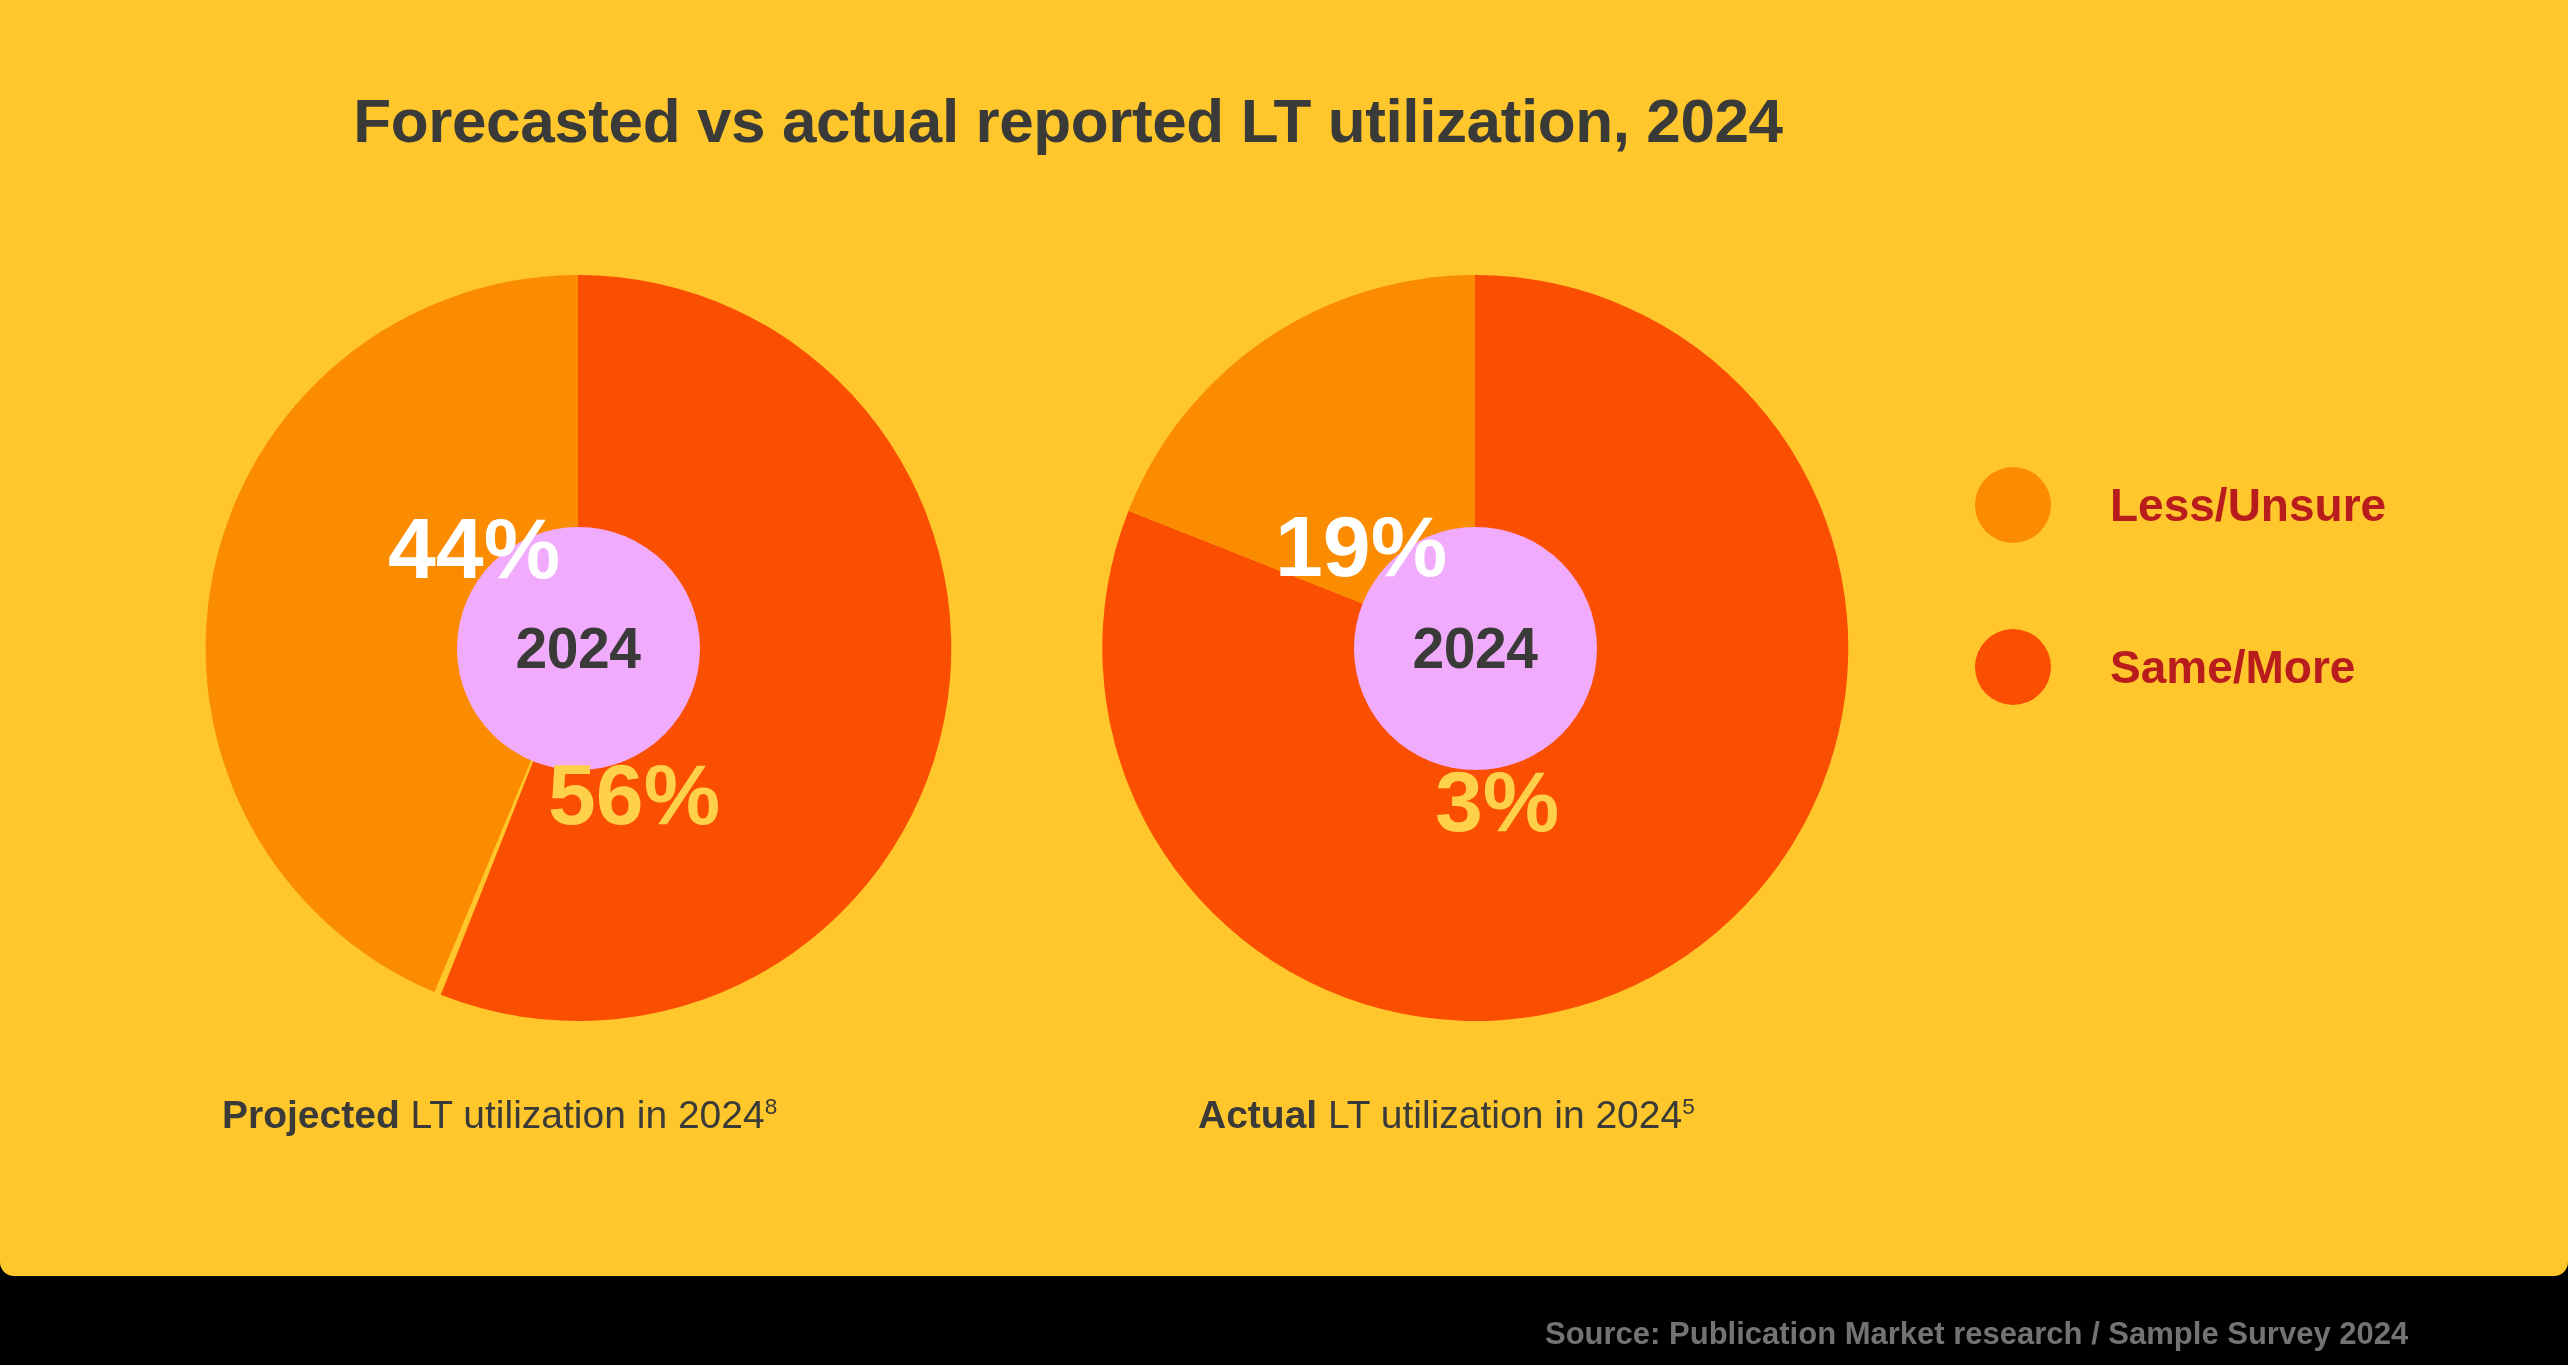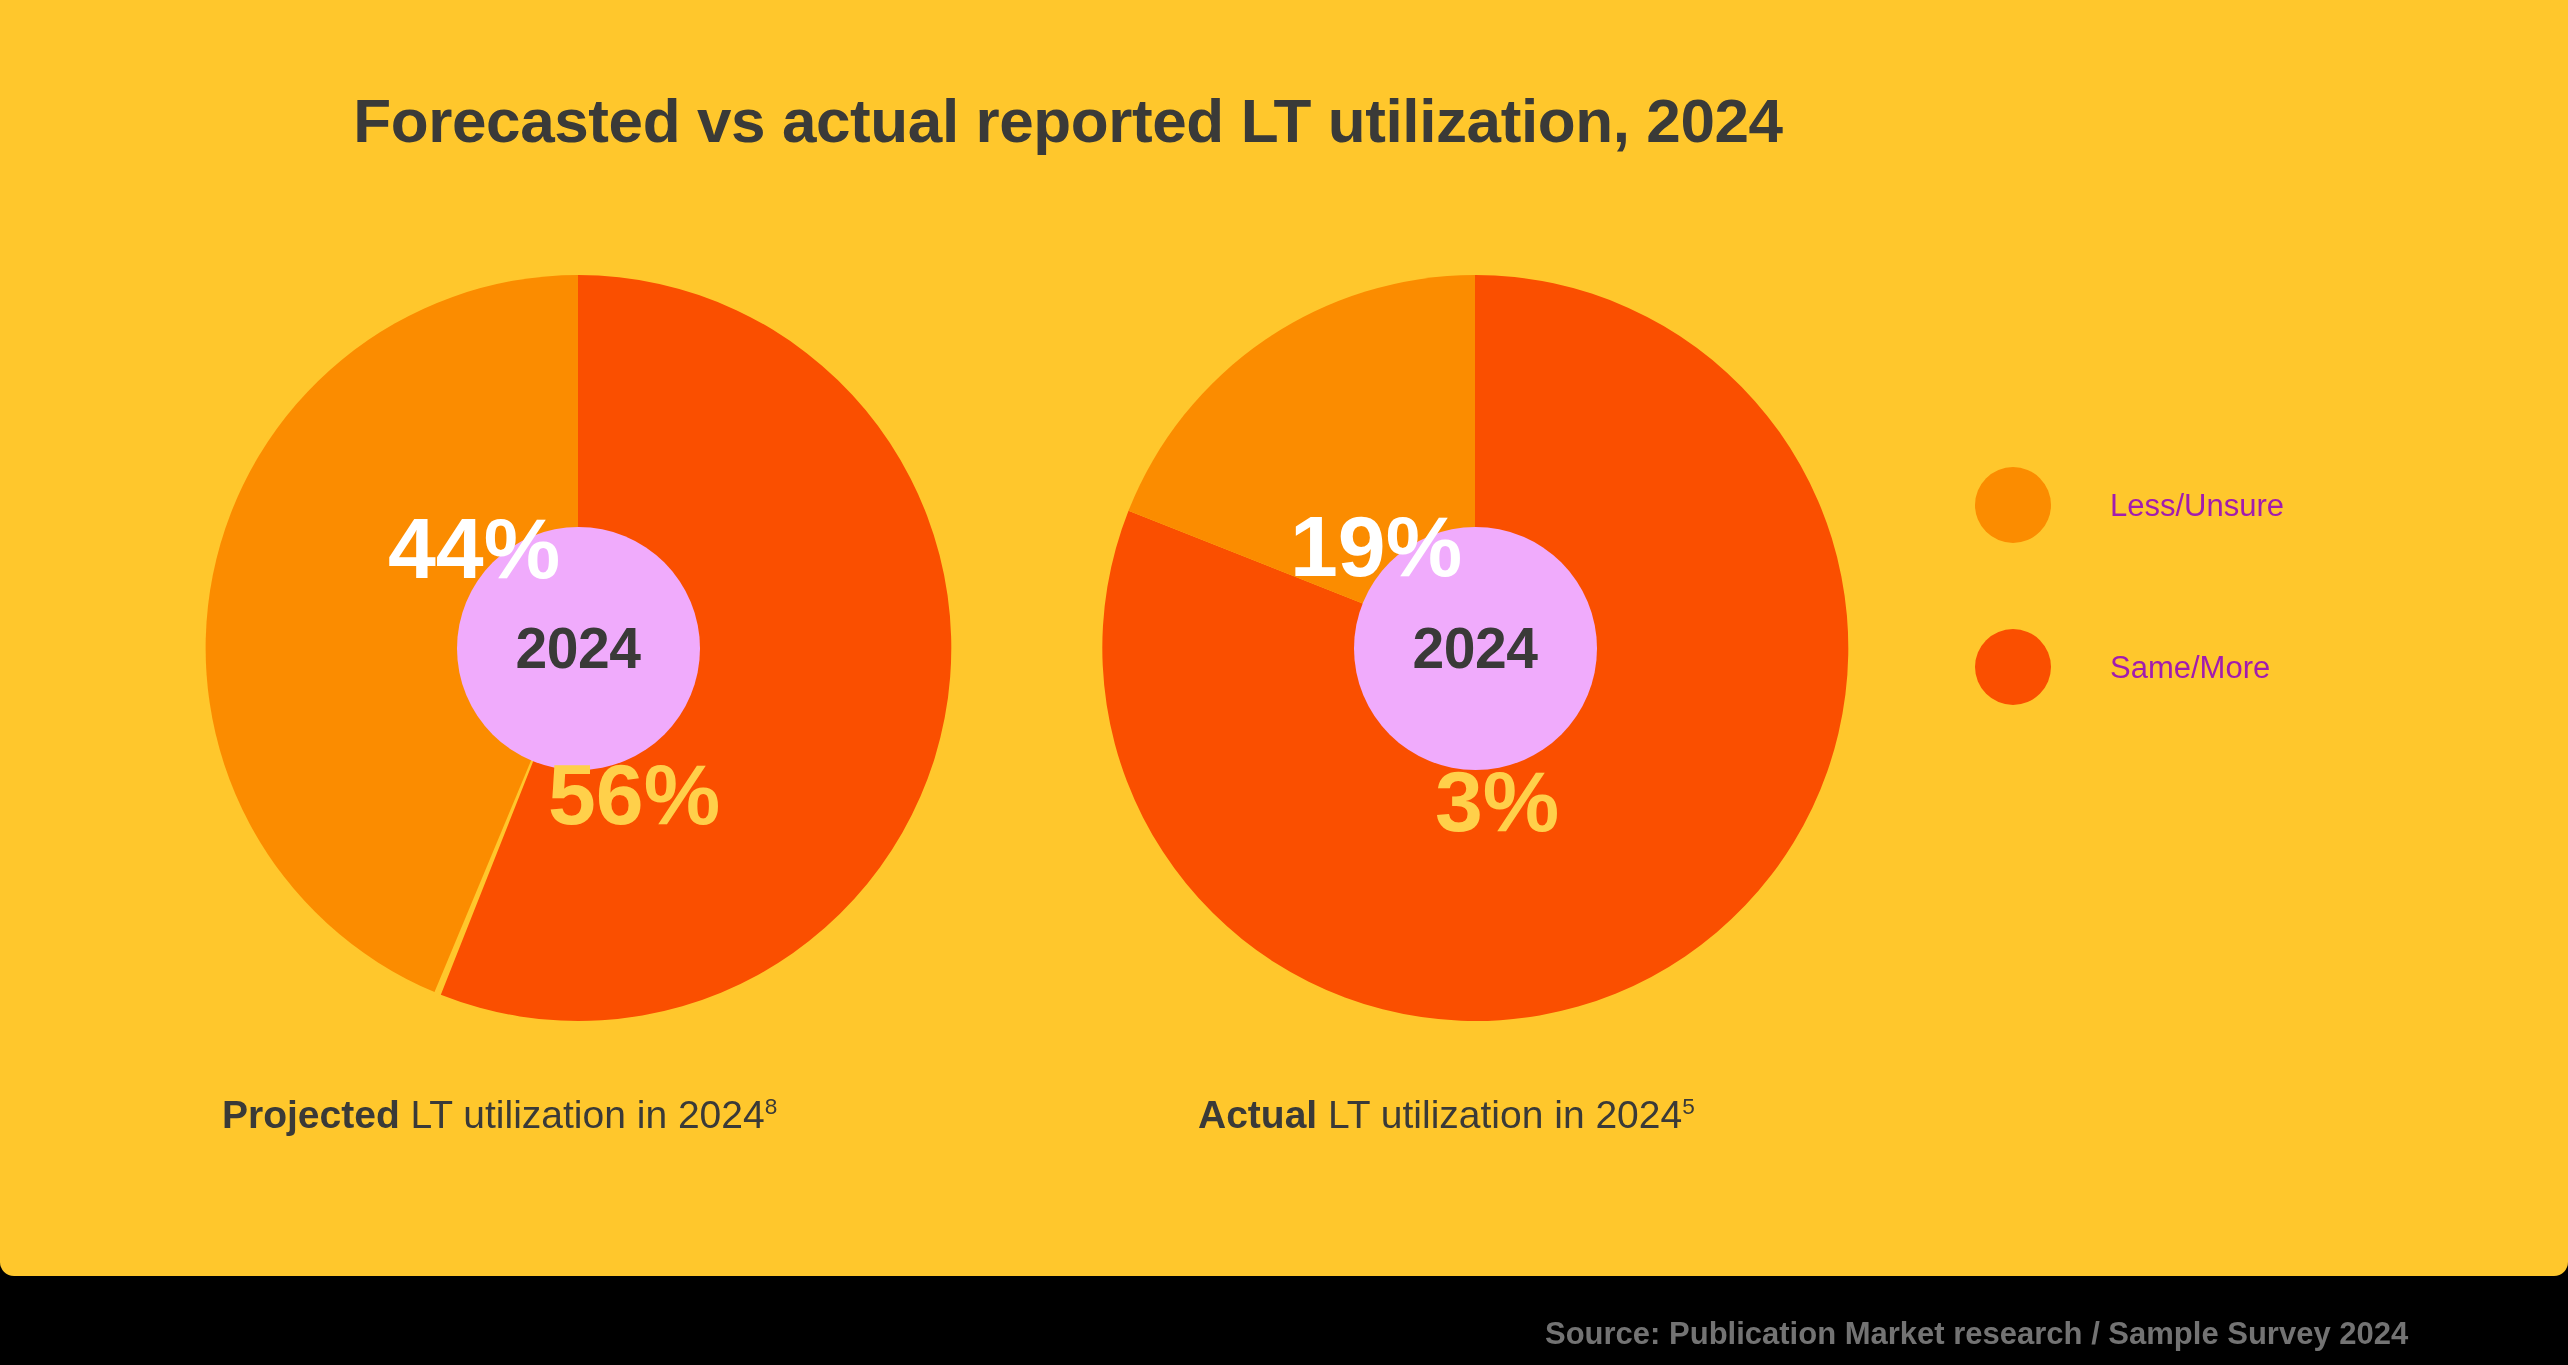--- a/index.html
+++ b/index.html
@@ -90,21 +90,21 @@
     font-size: 86px;
     font-weight: 700;
     line-height: 1;
     white-space: nowrap;
   }
   .slice-label.light-on-dark { color: #FFFFFF; }
   .slice-label.yellow-on-dark { color: #FFD04A; }
 
   #label-projected-less   { left: 185px; top: 232px; }
   #label-projected-same   { left: 345px; top: 478px; }
-  #label-actual-less      { left: 190px; top: 230px; }
+  #label-actual-less      { left: 175px; top: 230px; }
   #label-actual-same      { left: 335px; top: 485px; }
 
   
   .pie-caption {
     position: absolute;
     top: 1095px;
     font-size: 39px;
     font-weight: 400;
     color: #3A3A38;
     white-space: nowrap;
@@ -133,23 +133,23 @@
   }
   .legend-row:last-child { margin-bottom: 0; }
   .legend-swatch {
     width: 76px;
     height: 76px;
     border-radius: 50%;
     flex: 0 0 auto;
   }
   .legend-label {
     margin-left: 59px;
-    font-size: 31px;
-    font-weight: 400;
-    color: #a21caf;
+    font-size: 46px;
+    font-weight: 700;
+    color: #b91c1c;
     white-space: nowrap;
     line-height: 1;
   }
 
   
   #source-strip {
     position: absolute;
     left: 0;
     top: 1276px;
     width: 2568px;

